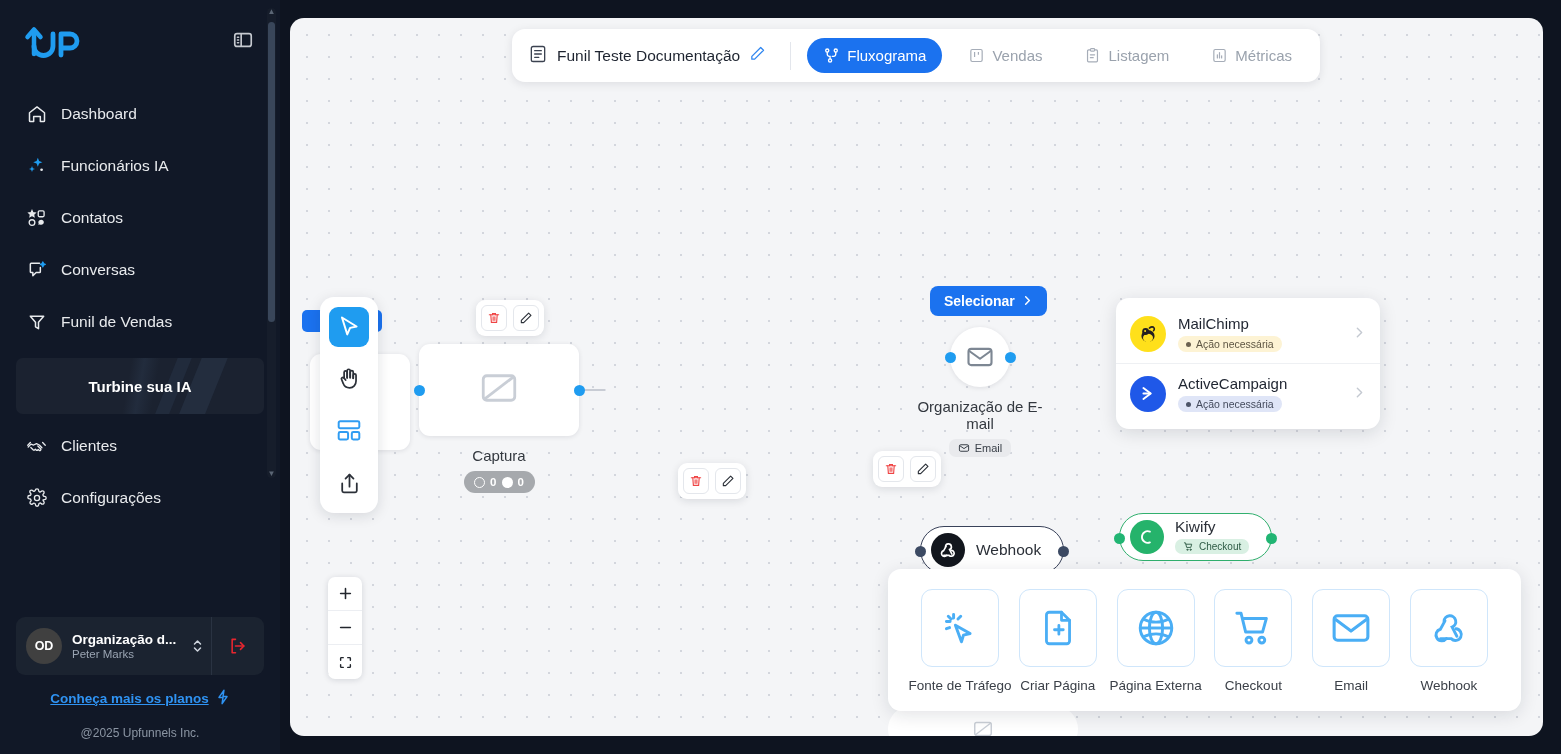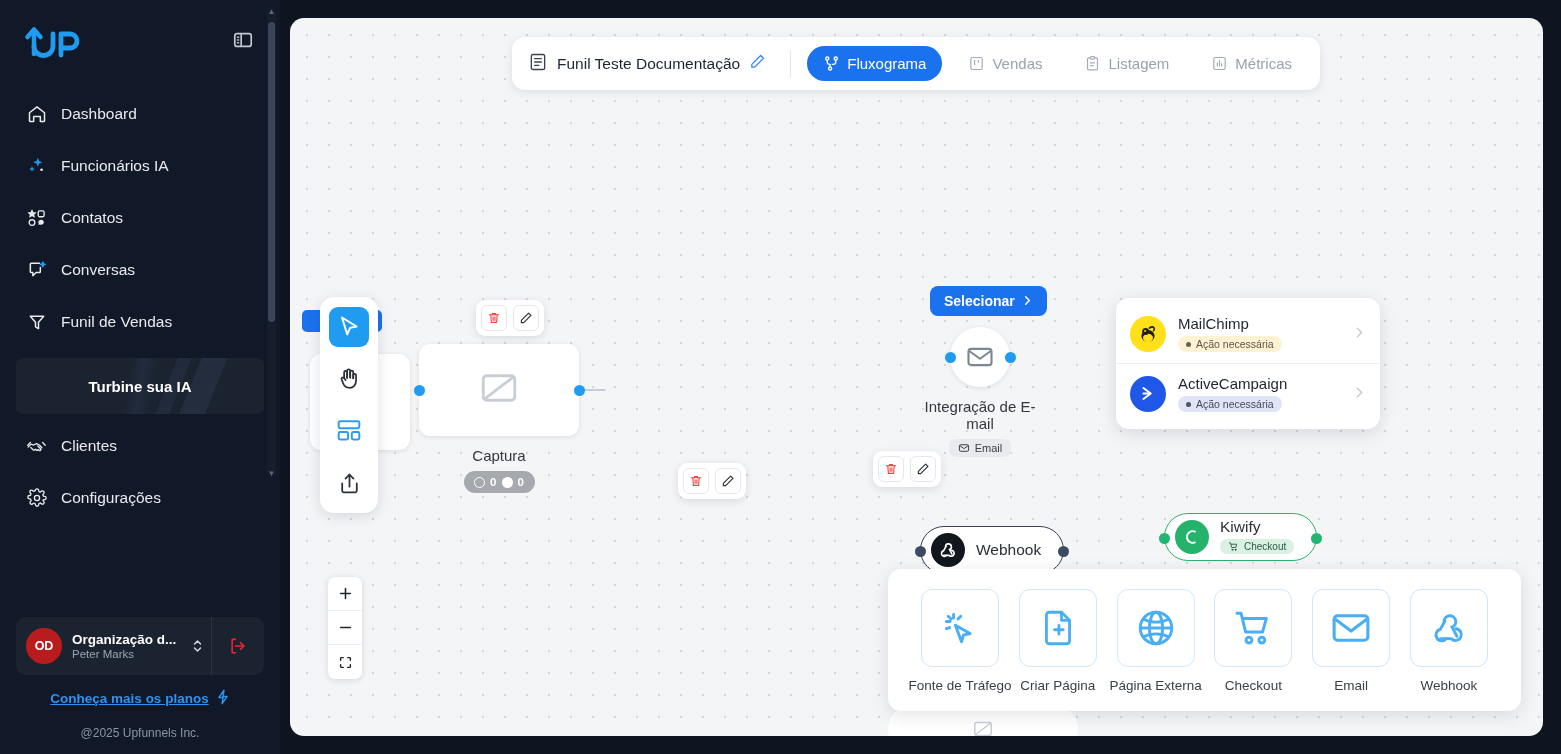--- a/index.html
+++ b/index.html
@@ -50,21 +50,21 @@
   }
   .promo span { color:#fff; font-weight:bold; font-size:15px; position:relative; z-index:2; }
 
   .sb-spacer { flex: 1 1 auto; }
 
   .org-card {
     margin: 6px 16px 0 16px; height: 58px; border-radius: 9px;
     background: #1b2330; display: flex; align-items: center; padding-left: 10px;
   }
   .avatar {
-    width: 36px; height: 36px; border-radius: 50%; background: #b91c1c;
+    width: 36px; height: 36px; border-radius: 50%; background: #404040;
     color: #fff; font-size: 12.5px; font-weight: bold;
     display: flex; align-items: center; justify-content: center; flex: 0 0 36px;
   }
   .org-txt { margin-left: 10px; flex: 1 1 auto; min-width: 0; }
   .org-name { color:#fff; font-size:13.5px; font-weight:bold; white-space:nowrap; overflow:hidden; }
   .org-user { color:#9aa4b2; font-size:11.5px; margin-top:1px; }
   .org-switch { width:20px; flex:0 0 20px; display:flex; align-items:center; justify-content:center; cursor:pointer; }
   .org-div { width:1px; height:58px; background:#2a3342; margin:0 0 0 4px; }
   .org-exit { width:52px; display:flex; align-items:center; justify-content:center; cursor:pointer; }
 
@@ -84,21 +84,21 @@
   .canvas-wrap { flex:1 1 auto; position:relative; padding:18px 18px 18px 10px; }
   .canvas {
     position:relative; width:100%; height:100%;
     background-color:#f4f5f7; border-radius:14px; overflow:hidden;
     background-image: radial-gradient(#d3d6dd 1.1px, transparent 1.1px);
     background-size: 22px 22px; background-position: 6px 6px;
   }
 
   
   .topbar {
-    position:absolute; left:222px; top:19px;
+    position:absolute; left:222px; top:11px;
     background:#fff; border-radius:13px; padding:9px 12px;
     display:flex; align-items:center; gap:10px;
     box-shadow:0 2px 10px rgba(16,24,40,.10);
   }
   .funnel-name { display:flex; align-items:center; gap:9px; padding:4px 8px 4px 4px; cursor:pointer; }
   .funnel-name .t { font-size:15.5px; color:#1e2430; }
   .sep { width:1px; height:28px; background:#e3e6ec; margin:0 6px; }
   .tab { display:flex; align-items:center; gap:7px; padding:9px 16px; border-radius:20px;
          font-size:15px; color:#9aa2ad; cursor:pointer; white-space:nowrap; }
   .tab.active { background:#1b72ef; color:#fff; }
@@ -183,21 +183,21 @@
   .int-badge { display:inline-flex; align-items:center; gap:5px; border-radius:9px; padding:2px 8px; font-size:10.5px; margin-top:4px; }
   .bdot { width:5px; height:5px; border-radius:50%; }
   .chev { color:#c4c9d1; font-size:15px; }
 
   
   .pill-node {
     position:absolute; height:48px; background:#fff; border-radius:24px;
     display:flex; align-items:center; gap:11px; padding:0 22px 0 10px;
   }
   .pill-node.dark { border:1.6px solid #39425a; left:630px; top:508px; }
-  .pill-node.green { border:1.6px solid #31b06e; left:874px; top:495px; }
+  .pill-node.green { border:1.6px solid #31b06e; left:829px; top:495px; }
   .pill-ico { width:34px; height:34px; border-radius:50%; display:flex; align-items:center; justify-content:center; flex:0 0 34px; }
   .pill-title { font-size:15.5px; color:#2b3038; }
   .pill-sub { display:inline-flex; align-items:center; gap:5px; background:#d9f0e3; border-radius:7px;
               padding:2px 8px; font-size:10px; color:#2e5b45; margin-top:3px; }
 
   
   .palette {
     position:absolute; left:598px; top:551px; width:633px;
     background:#fff; border-radius:13px; box-shadow:0 4px 18px rgba(16,24,40,.12);
     display:flex; justify-content:space-between; padding:20px 26px 18px 26px; z-index:18;
@@ -540,21 +540,21 @@
 
       <div class="node-email">
         <div class="circle-node">
           <svg width="30" height="30" viewBox="0 0 24 24" fill="none" stroke="#7d8793" stroke-width="1.7" stroke-linejoin="round">
             <rect x="2.8" y="5.5" width="18.4" height="13" rx="2.2"></rect>
             <path d="M3.4 7.2L12 13.4l8.6-6.2"></path>
           </svg>
           <span class="handle" style="left:-5.5px;top:24.5px;"></span>
           <span class="handle" style="right:-5.5px;top:24.5px;"></span>
         </div>
-        <div class="node-label">Integração de E-mail</div>
+        <div class="node-label">Organização de E-mail</div>
         <div class="tagwrap">
           <span class="tag">
             <svg width="12" height="12" viewBox="0 0 24 24" fill="none" stroke="#3a4049" stroke-width="2" stroke-linejoin="round">
               <rect x="2.8" y="5.5" width="18.4" height="13" rx="2.6"></rect>
                 <path d="M3.8 7.6L12 13.2l8.2-5.6"></path>
             </svg>
             <span>Email</span>
           </span>
         </div>
       </div>

